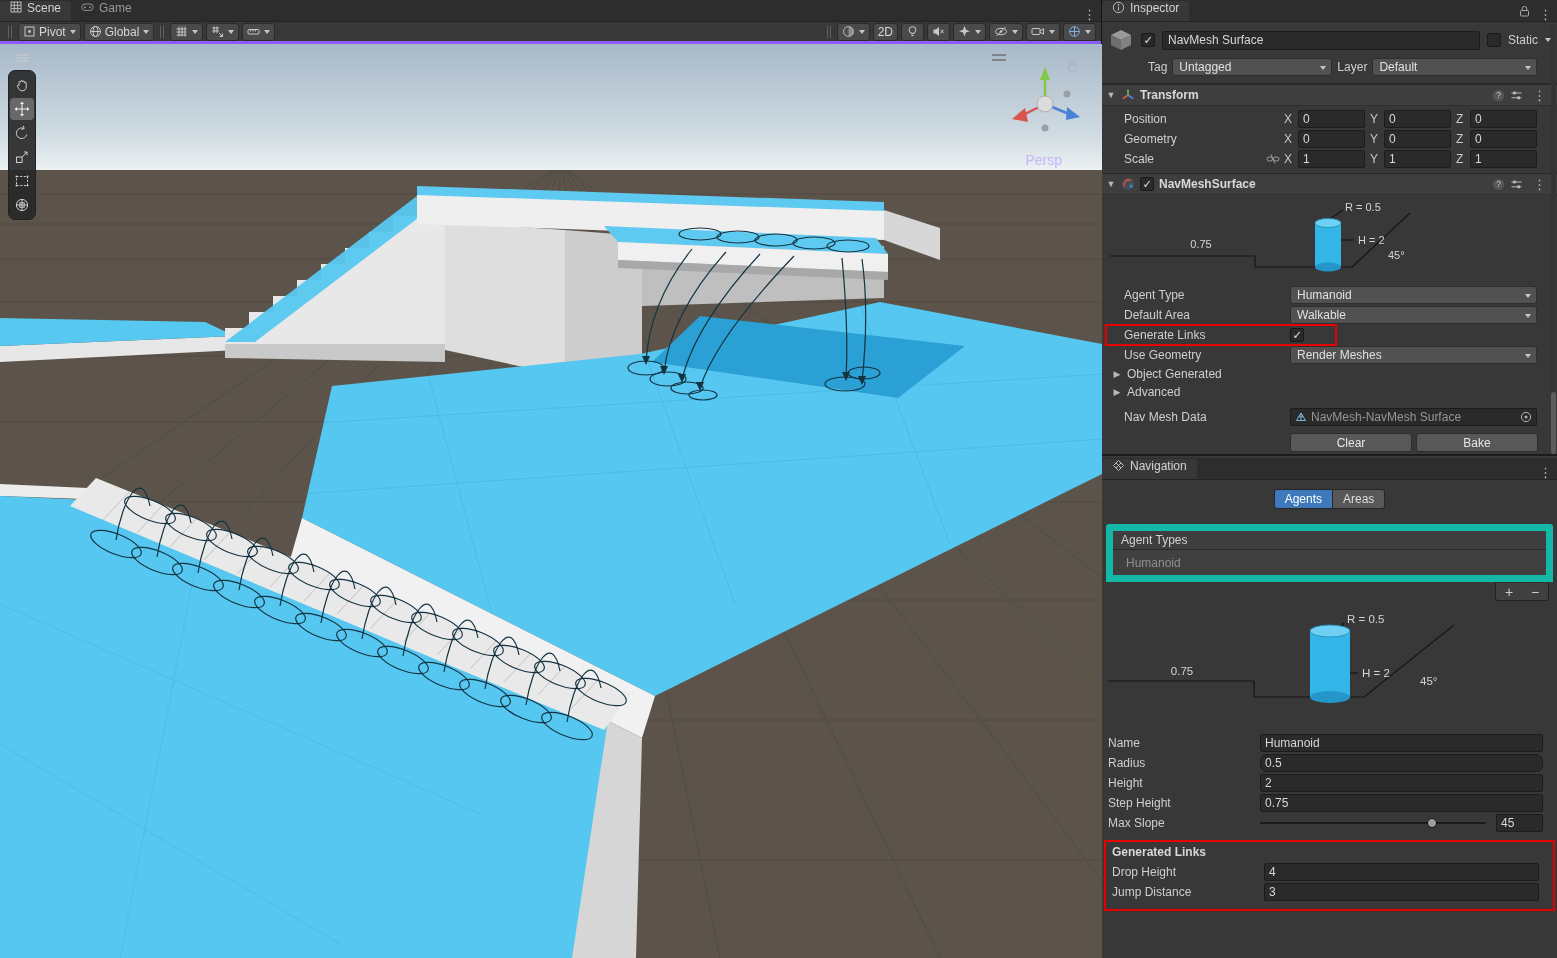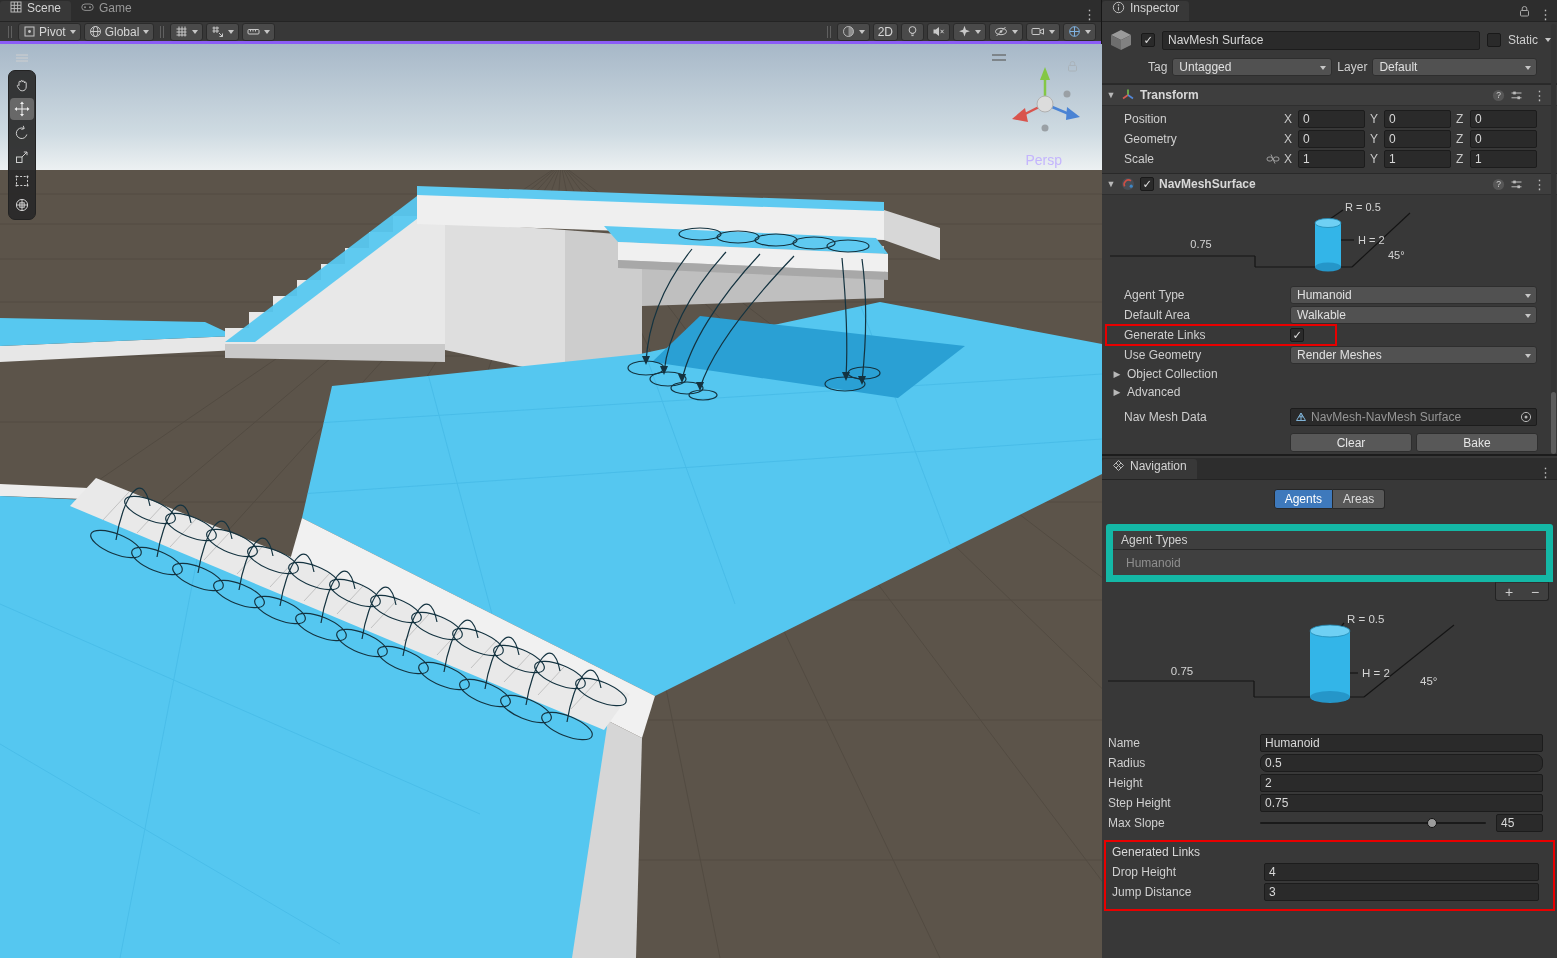--- a/index.html
+++ b/index.html
@@ -75,21 +75,21 @@
 .atfoot{display:flex;justify-content:flex-end;padding-right:8px}
 .pmbox{display:flex;background:#404040;border:1px solid #232323;border-top:1px solid #303030;border-radius:0 0 3px 3px}
 .pm{width:26px;height:17px;display:flex;align-items:center;justify-content:center;color:#cfcfcf;font-size:14px}
 .nrow{display:flex;align-items:center;height:20px;padding:0 10px 0 6px}
 .nrow .lbl{flex:0 0 152px}
 .sliderw{flex:1;position:relative;height:18px;margin-right:10px}
 .strack{position:absolute;left:0;right:0;top:8px;height:2px;background:#1a1a1a;border-radius:1px}
 .sthumb{position:absolute;left:74%;top:4px;width:10px;height:10px;border-radius:50%;background:#9c9c9c;border:1px solid #111}
 .sval{flex:0 0 47px}
 .genbox{margin:7px 2px 0;border:2px solid #e80000;padding:1px 0 7px;background:#383838}
-.gentitle{font-weight:normal;color:#d8d8d8;padding:2px 0 3px 6px}
+.gentitle{font-weight:bold;color:#d8d8d8;padding:2px 0 3px 6px}
 </style>
 </head>
 <body>
 
 <div class="root">
 
   <div class="scene-panel">
     <div class="tabbar">
       <div class="tab">
         <svg width="12" height="12" viewBox="0 0 12 12">
@@ -688,21 +688,21 @@
         <div class="irow">
           <span class="lbl">Use Geometry</span>
           <div class="ctrl">
               <div class="dd" style="flex:1">
                 <span>Render Meshes</span>
               </div>
             </div>
         </div>
         <div class="foldrow">
           <span class="fold">▶</span>
-          <span>Object Collection</span>
+          <span>Object Generated</span>
         </div>
         <div class="foldrow">
           <span class="fold">▶</span>
           <span>Advanced</span>
         </div>
         <div class="irow" style="margin-top:6px">
           <span class="lbl">Nav Mesh Data</span>
           <div class="ctrl">
             <div class="objf">
               <svg width="12" height="12" viewBox="0 0 12 12">

